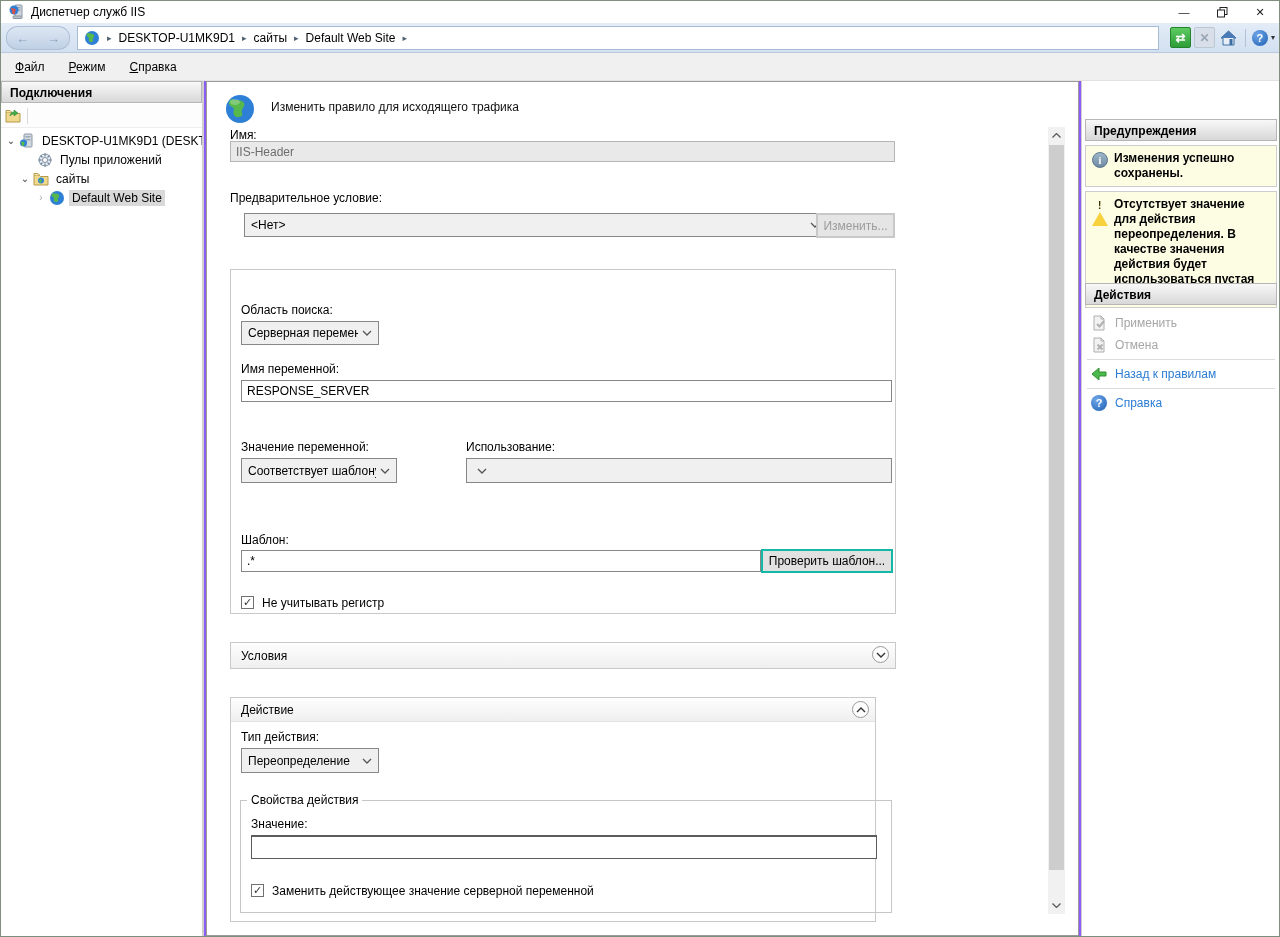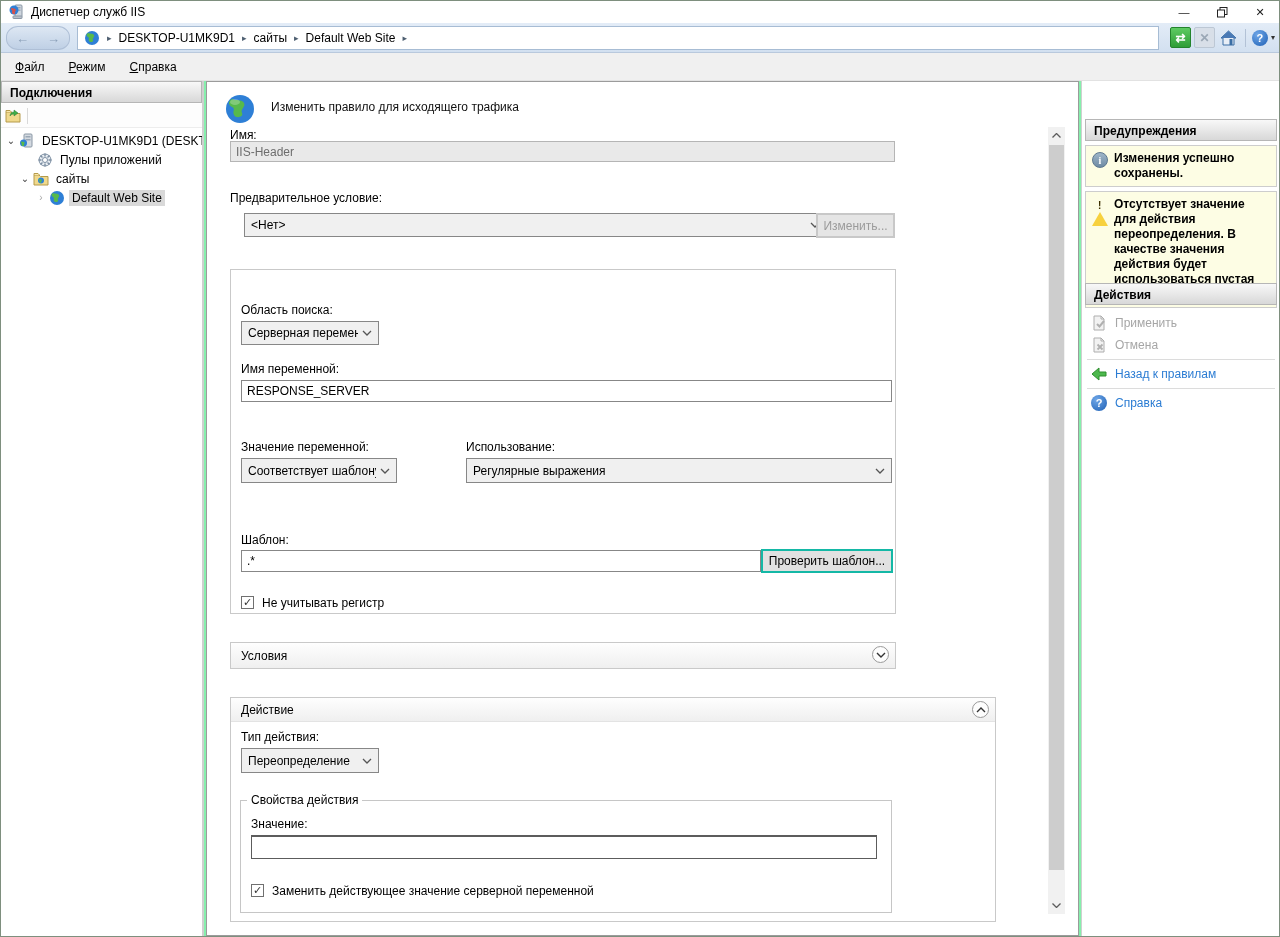--- a/index.html
+++ b/index.html
@@ -1,18 +1,18 @@
 <!DOCTYPE html>
 <html><head>
 <meta charset="utf-8">
 <style>
   * { margin:0; padding:0; box-sizing:border-box; }
   html,body { background:#444; }
   .window{
-    position:relative; width:1280px; height:937px; background:#86efac;
+    position:relative; width:1280px; height:937px; background:#8b5cf6;
     font-family:"Liberation Sans", sans-serif; font-size:12px; color:#000;
     border:1px solid #7e8f7e; overflow:hidden;
   }
   
   .titlebar{ position:absolute; left:0; top:0; width:100%; height:22px; background:#fff; display:flex; align-items:center; }
   .titlebar .app-ico{ width:16px; height:16px; margin:0 6px 0 8px; }
   .titlebar .t-text{ font-size:12px; color:#000; }
   .win-controls{ position:absolute; right:0; top:0; height:22px; display:flex; }
   .wc{ width:38px; height:22px; display:flex; align-items:center; justify-content:center; color:#222; font-size:11px; cursor:default; }
   
@@ -240,21 +240,20 @@
       <input class="txt-input" style="left: 10px; top: 110px; width: 651px; height: 22px;" value="RESPONSE_SERVER">
       <div class="lbl" style="left:10px; top:170px">Значение переменной:</div>
       <div class="dropdown" style="left:10px; top:188px; width:156px; height:25px">
         <span class="dd-text">Соответствует шаблону</span>
         <svg class="dd-chev" width="10" height="6" viewBox="0 0 10 6">
             <path d="M1 1l4 4 4-4" fill="none" stroke="#555" stroke-width="1.3"></path>
           </svg>
       </div>
       <div class="lbl" style="left:235px; top:170px">Использование:</div>
       <div class="dropdown" style="left:235px; top:188px; width:426px; height:25px">
-        <span class="dd-text">Регулярные выражения</span>
         <svg class="dd-chev" width="10" height="6" viewBox="0 0 10 6">
             <path d="M1 1l4 4 4-4" fill="none" stroke="#555" stroke-width="1.3"></path>
           </svg>
       </div>
       <div class="lbl" style="left:10px; top:263px">Шаблон:</div>
       <input class="txt-input" style="left: 10px; top: 280px; width: 520px; height: 22px;" value=".*">
       <div class="btn" style="left:530px; top:279px; width:132px; height:24px">Проверить шаблон...</div>
       <span class="checkbox" style="left:10px; top:326px">✓</span>
       <div class="lbl" style="left:31px; top:326px">Не учитывать регистр</div>
     </div>
@@ -263,21 +262,21 @@
       <div class="sec-header" style="border-bottom:none; height:25px">
         <span>Условия</span>
         <span class="chev-btn">
           <svg width="10" height="6" viewBox="0 0 10 6">
               <path d="M1 1l4 4 4-4" fill="none" stroke="#333" stroke-width="1.4"></path>
             </svg>
         </span>
       </div>
     </div>
 
-    <div class="section" style="left:23px; top:615px; width:766px; height:225px">
+    <div class="section" style="left:23px; top:615px; width:646px; height:225px">
       <div class="sec-header">
         <span>Действие</span>
         <span class="chev-btn">
           <svg width="10" height="6" viewBox="0 0 10 6">
               <path d="M1 5l4-4 4 4" fill="none" stroke="#333" stroke-width="1.4"></path>
             </svg>
         </span>
       </div>
       <div class="lbl" style="left:10px; top:32px">Тип действия:</div>
       <div class="dropdown" style="left:10px; top:50px; width:138px; height:25px">

